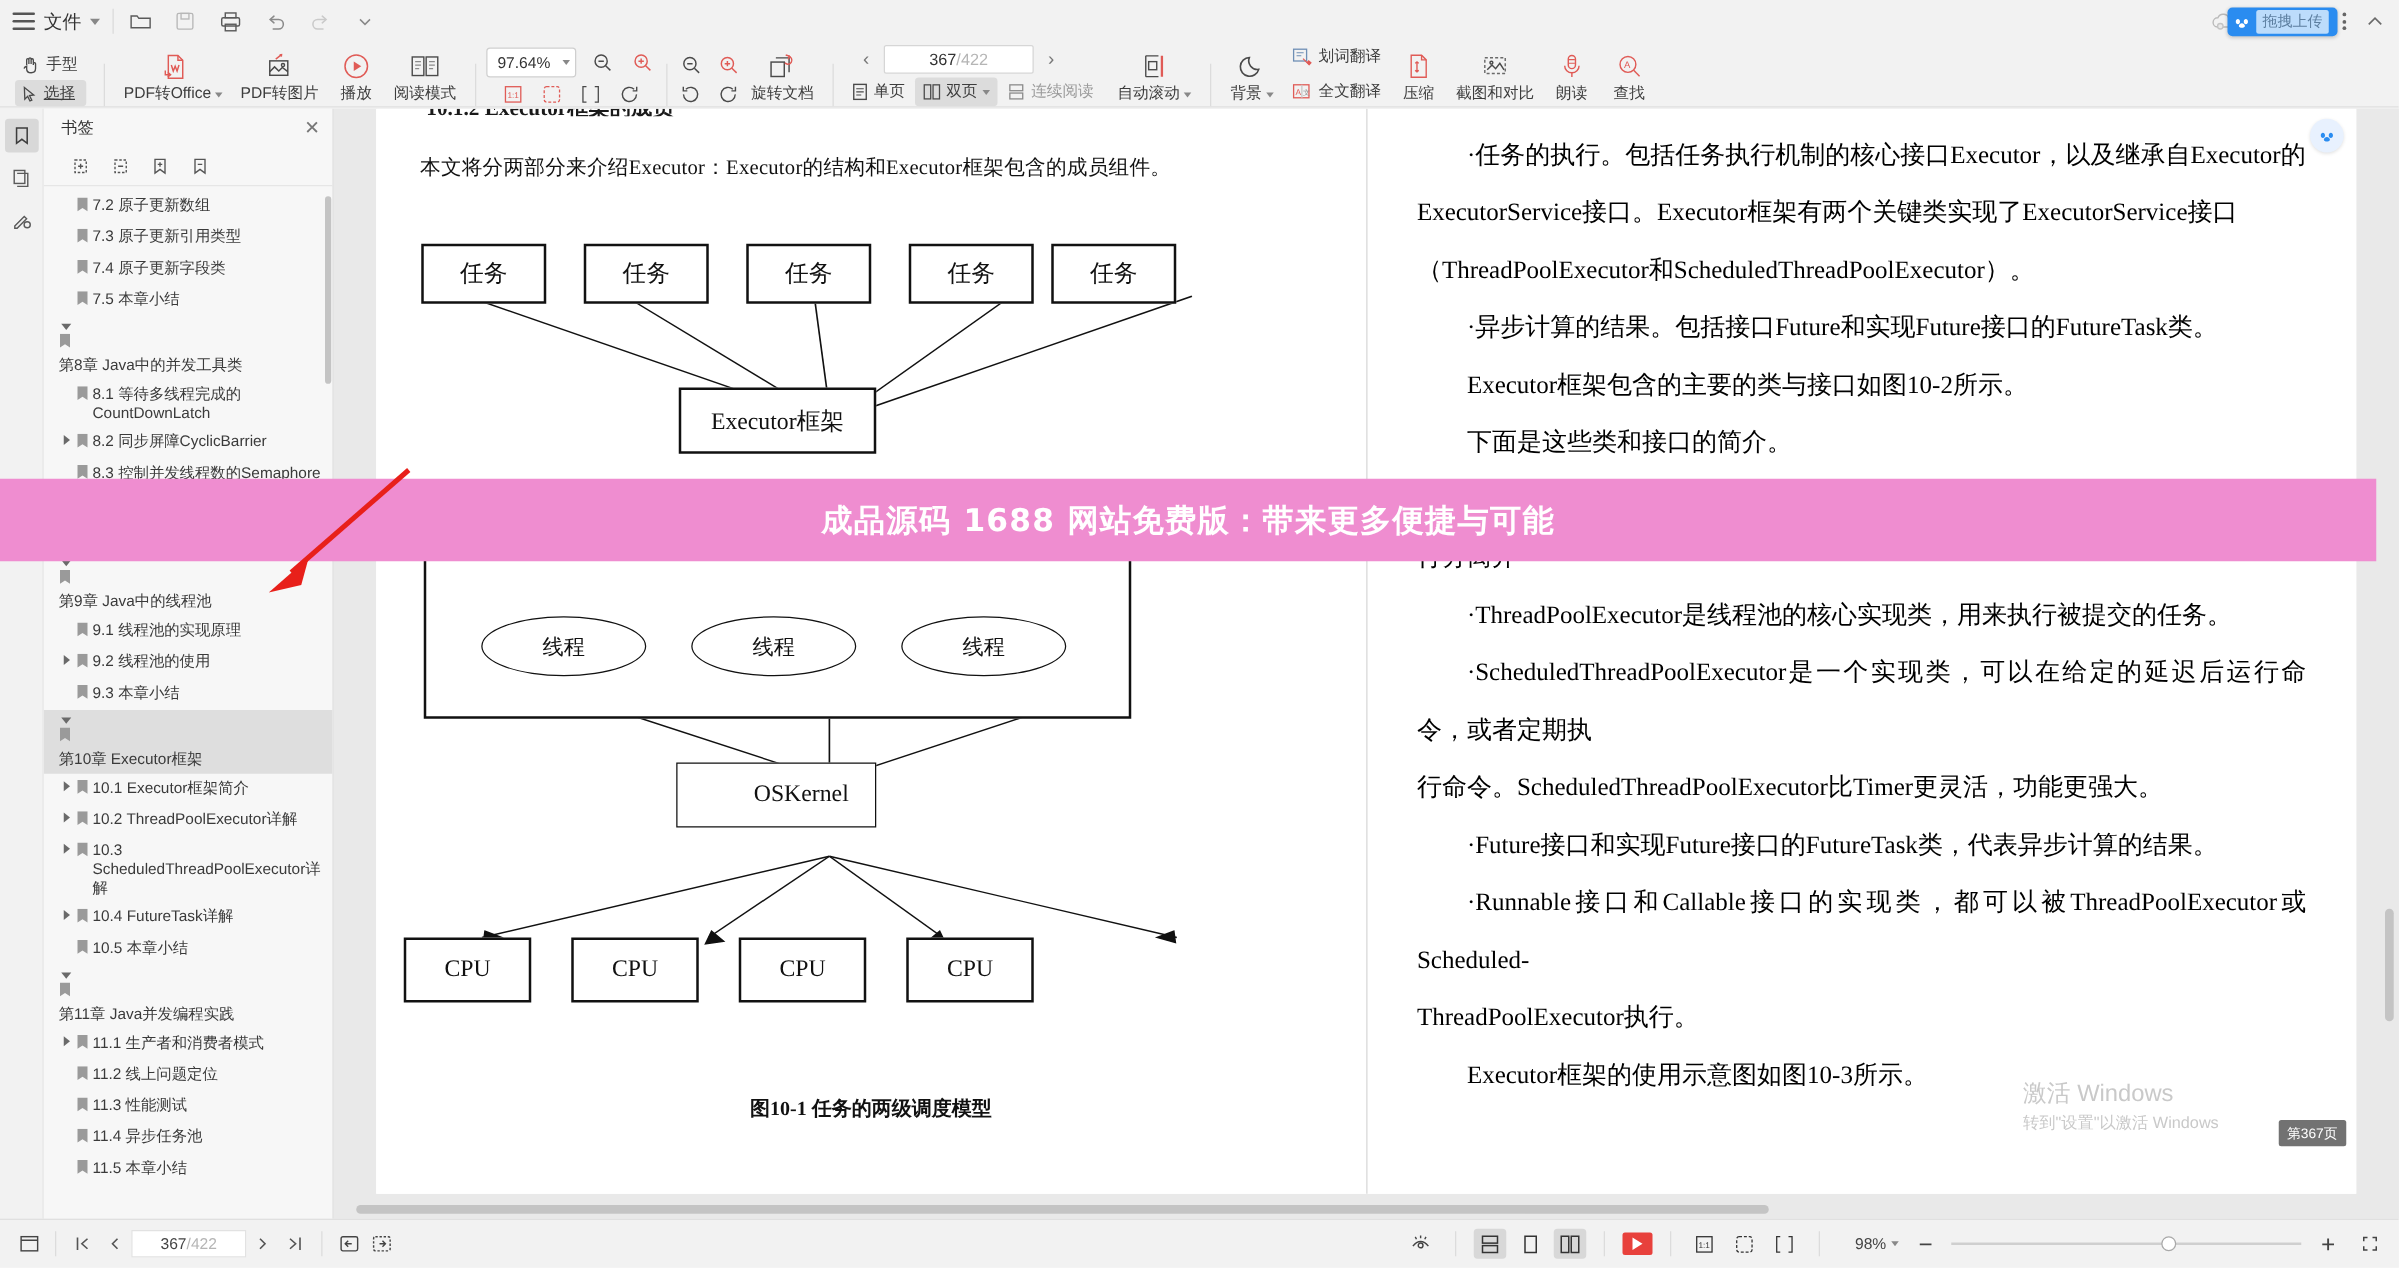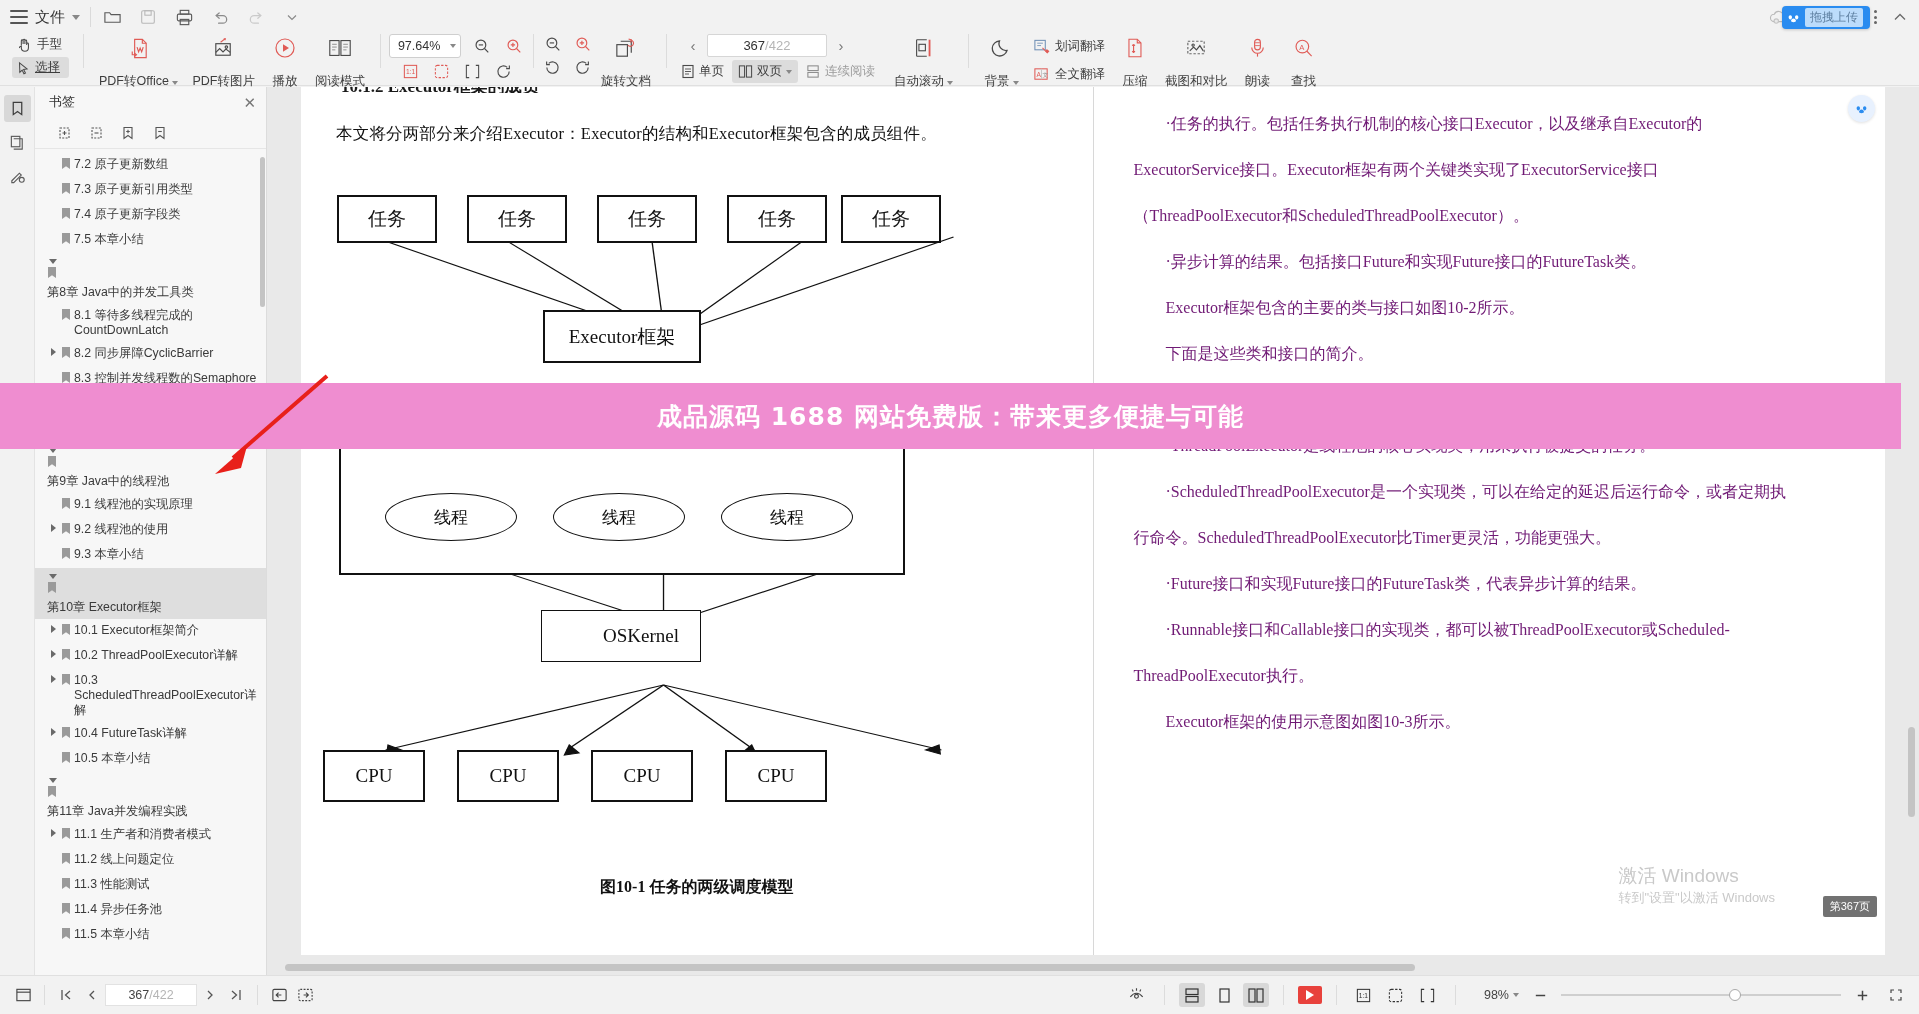--- a/index.html
+++ b/index.html
@@ -46,31 +46,31 @@
     box-shadow:0 1px 3px rgba(0,0,0,.18);
   }
   .drag-upload-badge .dub-txt { background:#bcdcfb; color:#5d7fa0; padding:1px 5px; border-radius:2px; }
   .kebab { display:flex; flex-direction:column; gap:2.5px; align-items:center; cursor:pointer; }
   .kebab i { width:3px;height:3px;border-radius:50%;background:#666; display:block; }
 
   
   .toolbar {
     height:52px; width:100%;
     background:#f2f2f2;
-    display:flex; align-items:flex-start;
+    display:flex; align-items:flex-end;
     padding-left:6px;
     border-bottom:1px solid #e0e0e0;
     position:relative;
   }
   .tb-sep { width:1px; height:34px; background:#dcdcdc; margin:0 8px; }
   .tool {
     display:flex; flex-direction:column; align-items:center; justify-content:center;
     min-width:46px; padding:2px 7px; cursor:pointer; color:#4a4a4a;
   }
-  .tool .tlabel { font-size:12.5px; margin-top:13px; white-space:nowrap; color:#3d3d3d; }
+  .tool .tlabel { font-size:12.5px; margin-top:1px; white-space:nowrap; color:#3d3d3d; }
   .tool .ticon { height:24px; display:flex; align-items:center; justify-content:center; }
   .tool.row { flex-direction:row; gap:5px; min-width:0; }
   .tool.row .ticon { height:20px; }
 
   
   .handsel { display:flex; flex-direction:column; gap:2px; padding:0 6px; }
   .hs-item { display:flex; align-items:center; gap:5px; font-size:12.5px; color:#3d3d3d; padding:2px 7px 2px 4px; border-radius:3px; cursor:pointer; }
   .hs-item.active { background:#dcdcdc;text-decoration:underline; }
 
   .zoombox {
@@ -173,21 +173,21 @@
   .dg-pool-label { position:absolute; font-family:"Liberation Serif",serif; font-size:17px; color:#111; }
   .fig-cap {
     position:absolute; width:100%; text-align:center;
     font-family:"Liberation Serif","DejaVu Serif",serif; font-size:16px; color:#111; font-weight:bold;
   }
 
   
   .rp-body { position:absolute; left:40px; right:40px; top:14px; }
   .rp-p {
     font-family:"Liberation Serif","DejaVu Serif",serif;
-    font-size:16px; color:#701a75; line-height:46px;
+    font-size:20px; color:#000000; line-height:46px;
     text-align:justify;
   }
   .rp-p.indent { text-indent:2em; }
 
   
   .doc-float {
     position:absolute; right:10px; top:8px; width:27px;height:27px; border-radius:50%;
     background:#e8f1fe; display:flex;align-items:center;justify-content:center; cursor:pointer;
     box-shadow:0 1px 3px rgba(0,0,0,.12);
   }

